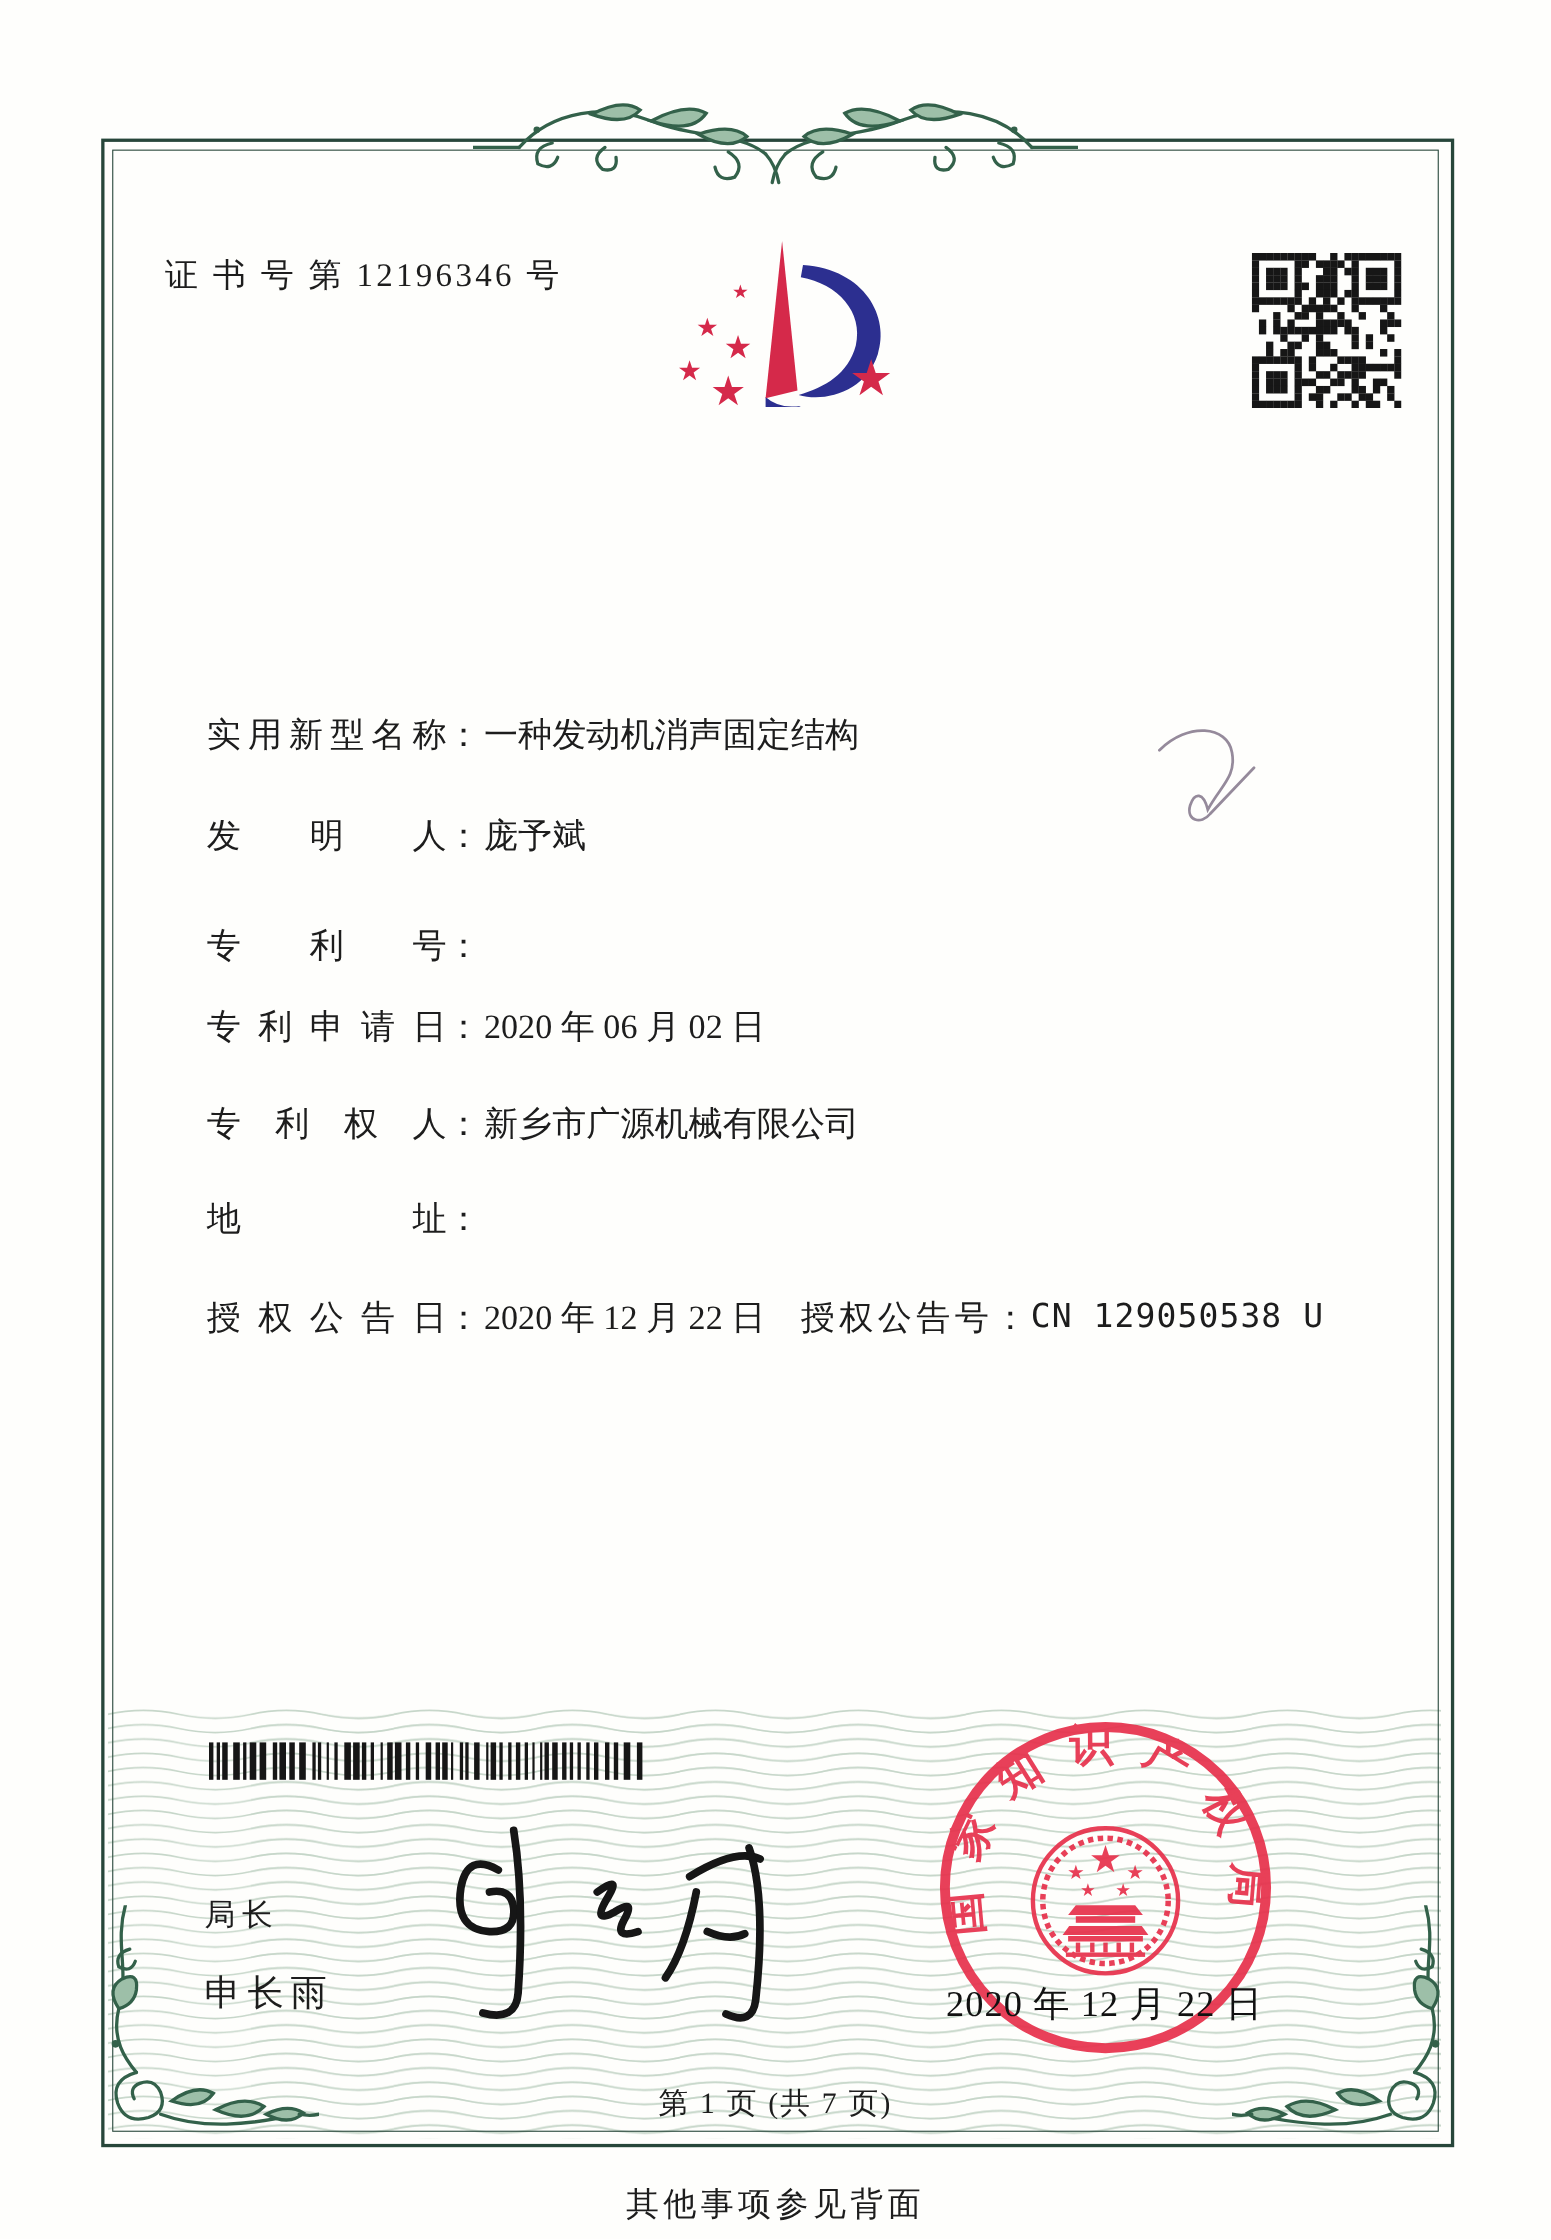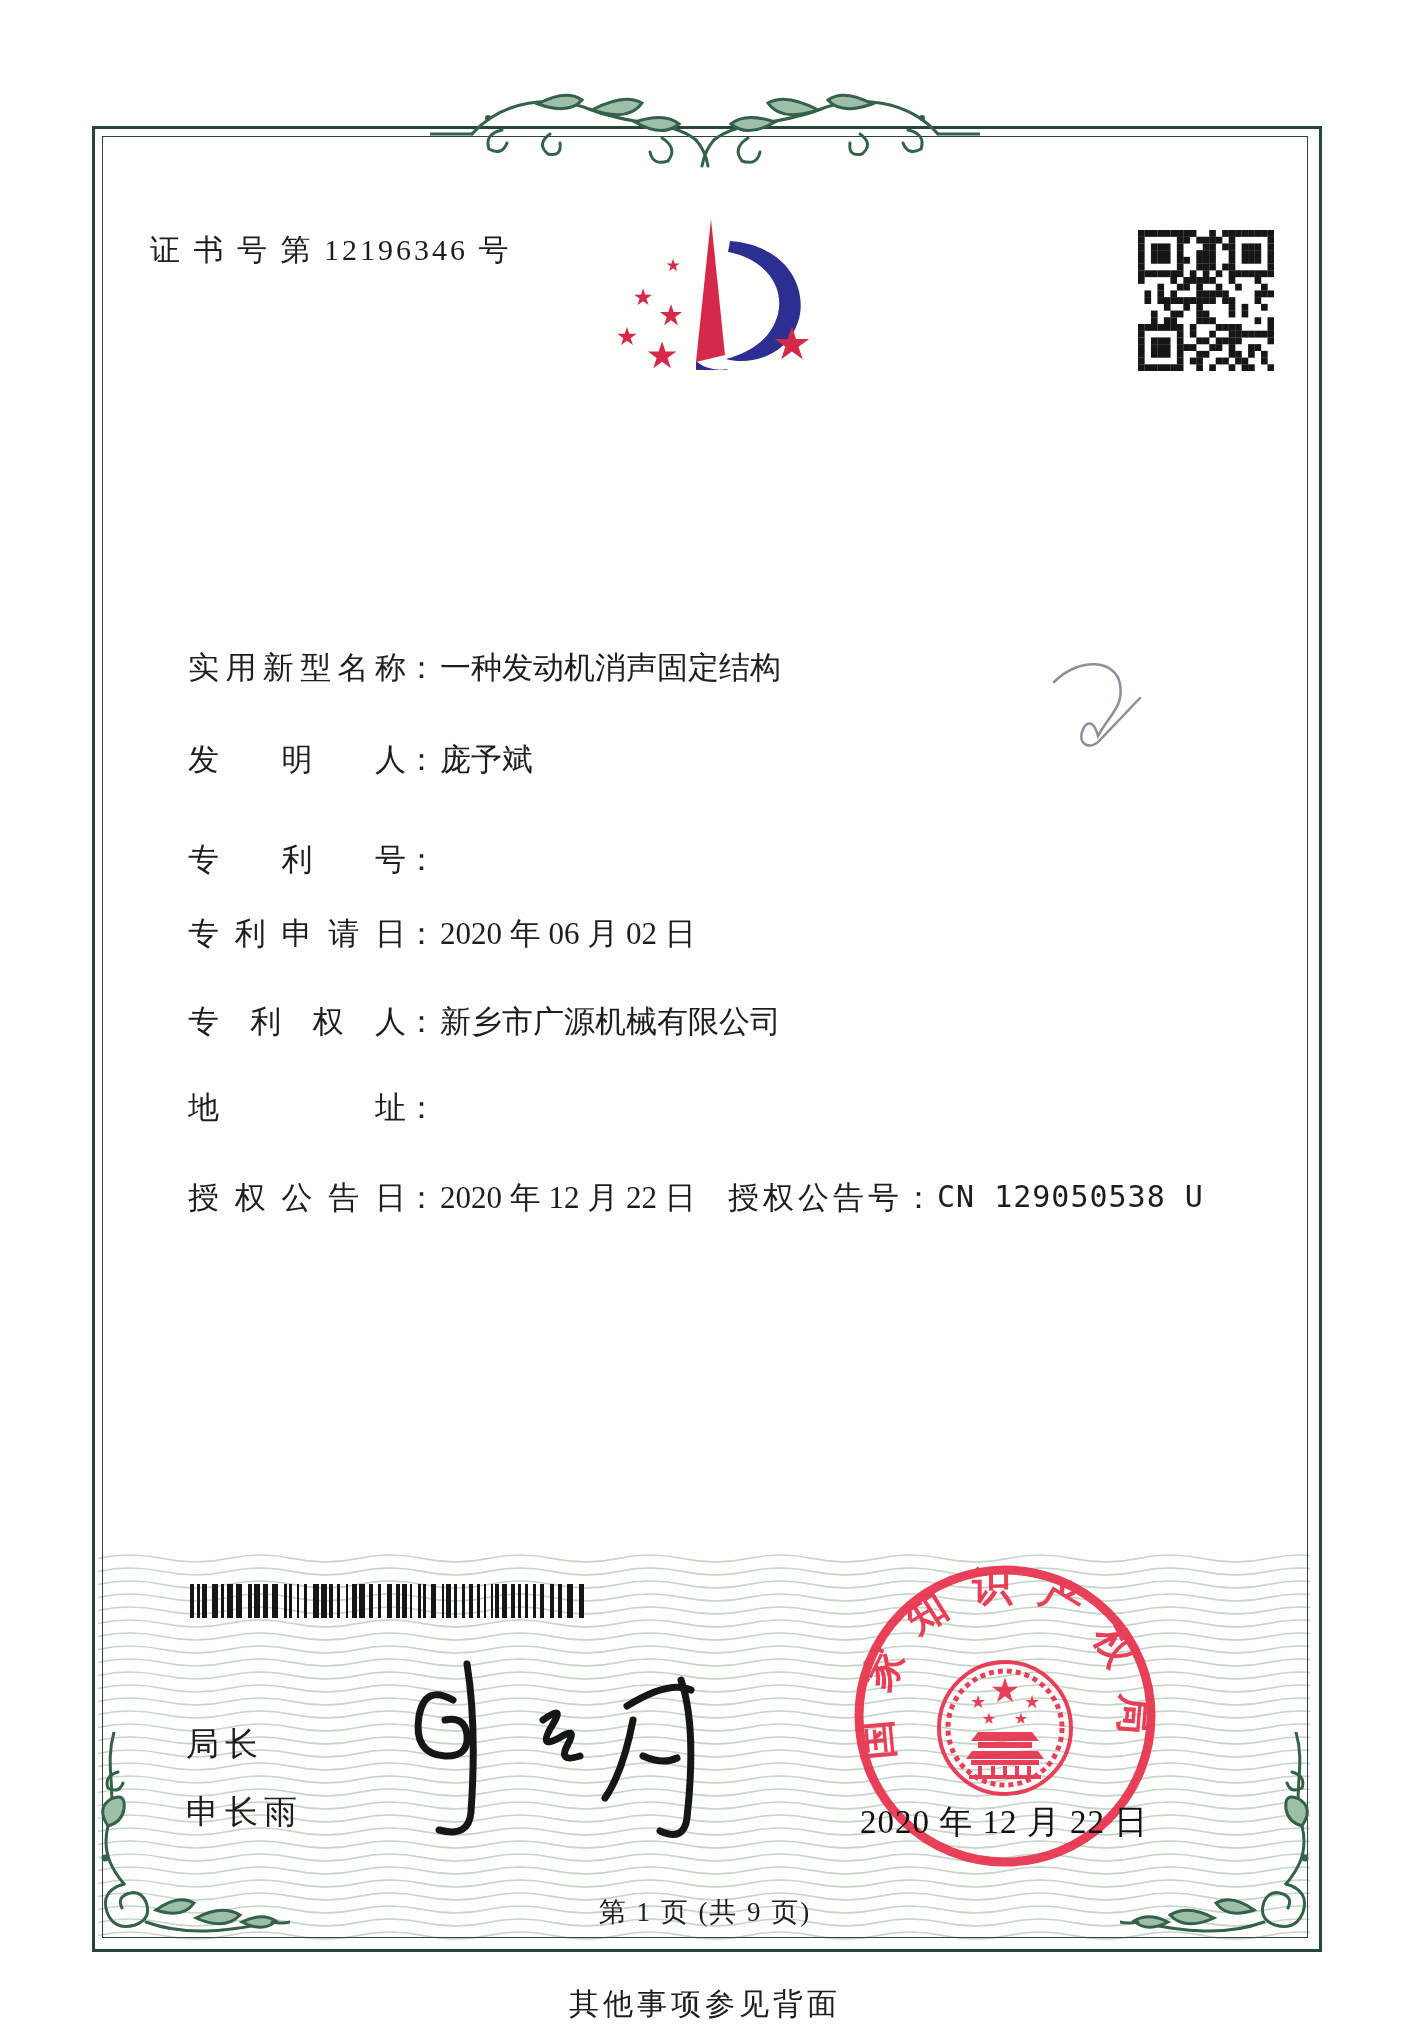--- a/index.html
+++ b/index.html
@@ -41,21 +41,21 @@
   .field-value.wrap{white-space:normal;width:800px;line-height:1.45;}
   .mono-val{font-family:var(--mono);font-size:30px;letter-spacing:1px;}
   .fr1{top:646px}.fr2{top:738px}.fr3{top:838px}.fr4{top:912px}.fr5{top:1000px}.fr6{top:1086px}.fr7{top:1176px}
   .grant-pair{position:absolute;left:540px;display:flex;white-space:nowrap;}
   .grant-pair .field-label{width:auto;letter-spacing:4px;}
   
   .body-text{position:absolute;left:186px;top:1246px;width:1056px;z-index:4;}
   .body-text p{margin:0;font-size:30px;line-height:1.64;text-indent:2em;text-align:justify;}
   
   .barcode{position:absolute;left:190px;top:1584px;width:396px;height:34px;z-index:4;display:flex;align-items:stretch;}
-  .signer-title{position:absolute;left:186px;top:1722px;font-size:33px;letter-spacing:6px;z-index:4;}
+  .signer-title{position:absolute;left:186px;top:1722px;font-size:28px;letter-spacing:6px;z-index:4;}
   .signer-name{position:absolute;left:186px;top:1790px;font-size:33px;letter-spacing:6px;z-index:4;}
   .signature{position:absolute;left:375px;top:1658px;width:390px;height:195px;z-index:5;}
   .seal{position:absolute;left:845px;top:1556px;width:320px;height:320px;z-index:5;}
   .seal-date{position:absolute;left:860px;top:1800px;width:300px;font-size:33px;color:#111;
     letter-spacing:1px;z-index:6;white-space:nowrap;}
   .page-num{position:absolute;left:0;top:1894px;width:100%;text-align:center;font-size:27px;z-index:4;letter-spacing:2px;}
   .back-note{position:absolute;left:0;top:1984px;width:100%;text-align:center;font-size:30px;z-index:4;letter-spacing:4px;}
   .scribble{position:absolute;left:1040px;top:648px;width:120px;height:160px;z-index:4;}
 </style>
 </head>
@@ -563,16 +563,16 @@
           <rect x="158" y="210" width="4" height="9"></rect>
             <rect x="170" y="210" width="4" height="9"></rect>
           <rect x="182" y="210" width="4" height="9"></rect>
           <rect x="124" y="219" width="72" height="4"></rect>
         </g>
       </g>
     </g>
   </svg>
   <div class="seal-date">2020 年 12 月 22 日</div>
 
-  <div class="page-num">第 1 页 (共 9 页)</div>
+  <div class="page-num">第 1 页 (共 7 页)</div>
   <div class="back-note">其他事项参见背面</div>
 
 </div>
 
 </body></html>

